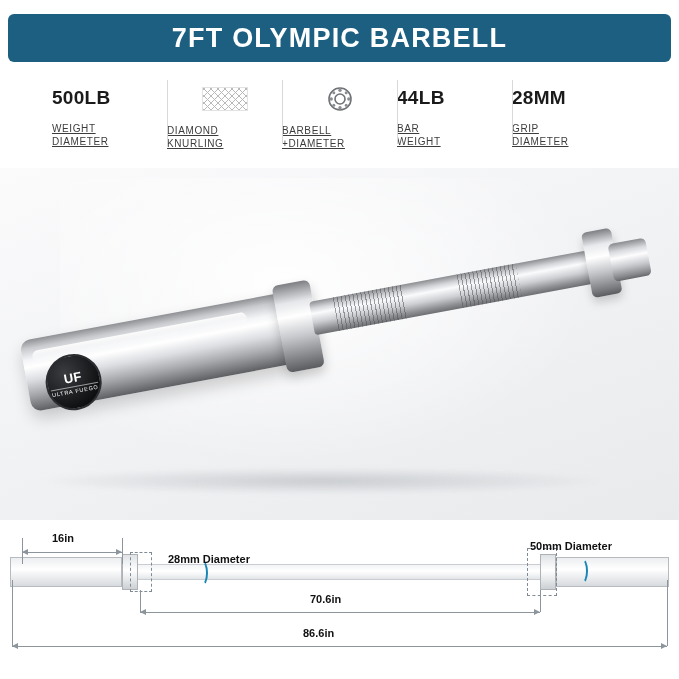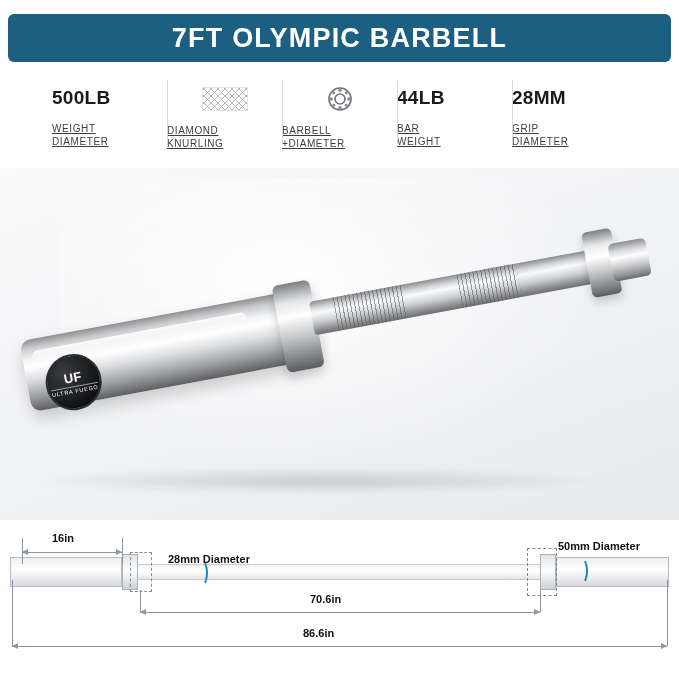--- a/index.html
+++ b/index.html
@@ -416,21 +416,21 @@
 
     <div class="vline" style="left:22px; top:14px; height:26px;"></div>
     <div class="vline" style="left:122px; top:14px; height:26px;"></div>
     <div class="dim-line" style="left:22px; top:28px; width:100px;"></div>
     <div class="dim-label" style="left:52px; top:8px;">16in</div>
 
     <div class="arc" style="left:196px; top:36px;"></div>
     <div class="dim-label" style="left:168px; top:29px;">28mm Diameter</div>
 
     <div class="arc" style="left:576px; top:34px;"></div>
-    <div class="dim-label" style="left:558px; top:16px;">50mm Diameter</div>
+    <div class="dim-label" style="left:530px; top:16px;">50mm Diameter</div>
 
     <div class="vline" style="left:140px; top:66px; height:22px;"></div>
     <div class="vline" style="left:540px; top:66px; height:22px;"></div>
     <div class="dim-line" style="left:140px; top:88px; width:400px;"></div>
     <div class="dim-label" style="left:310px; top:69px;">70.6in</div>
 
     <div class="vline" style="left:12px; top:56px; height:66px;"></div>
     <div class="vline" style="left:667px; top:56px; height:66px;"></div>
     <div class="dim-line" style="left:12px; top:122px; width:655px;"></div>
     <div class="dim-label" style="left:303px; top:103px;">86.6in</div>

